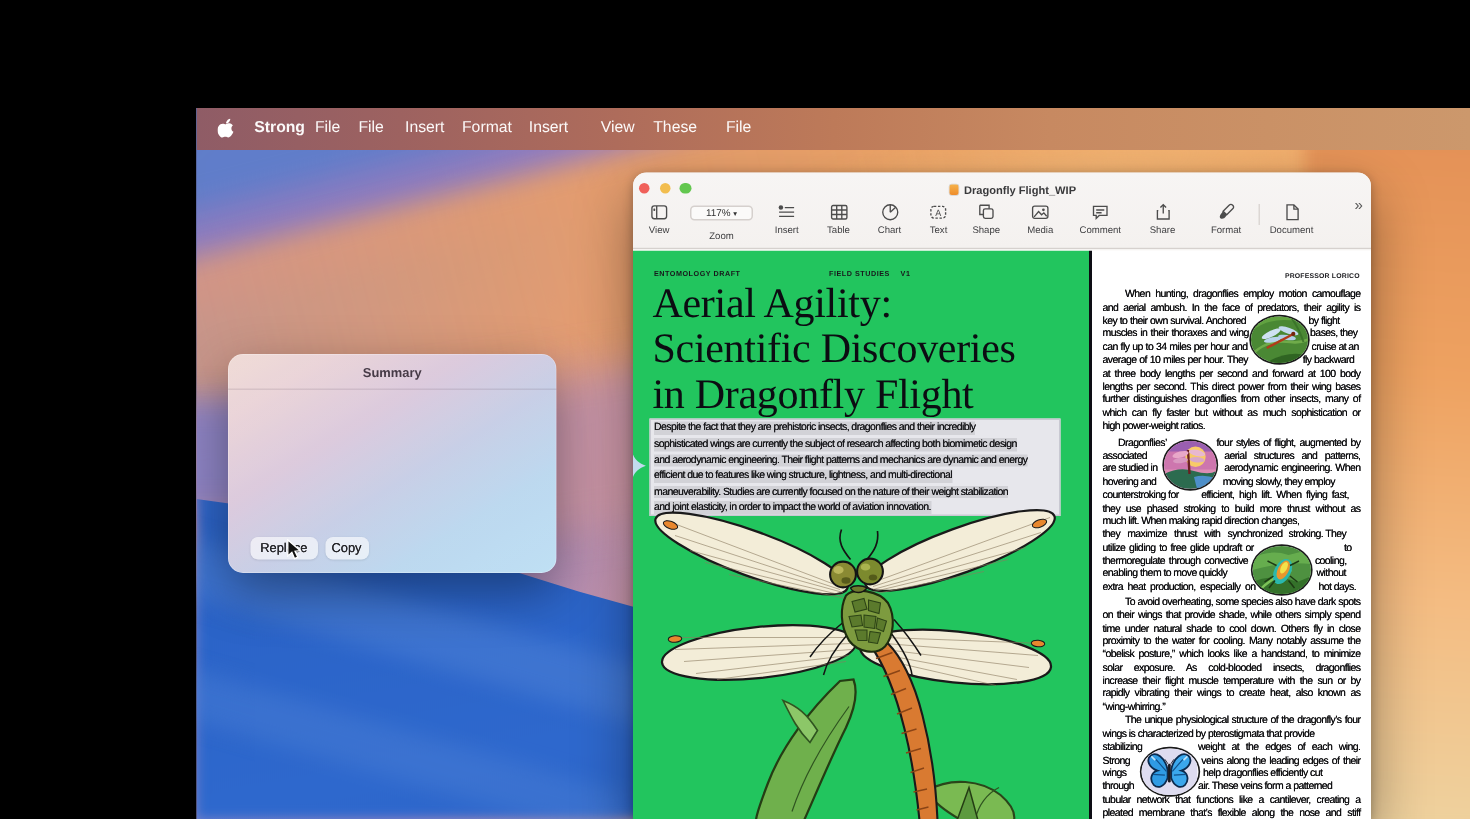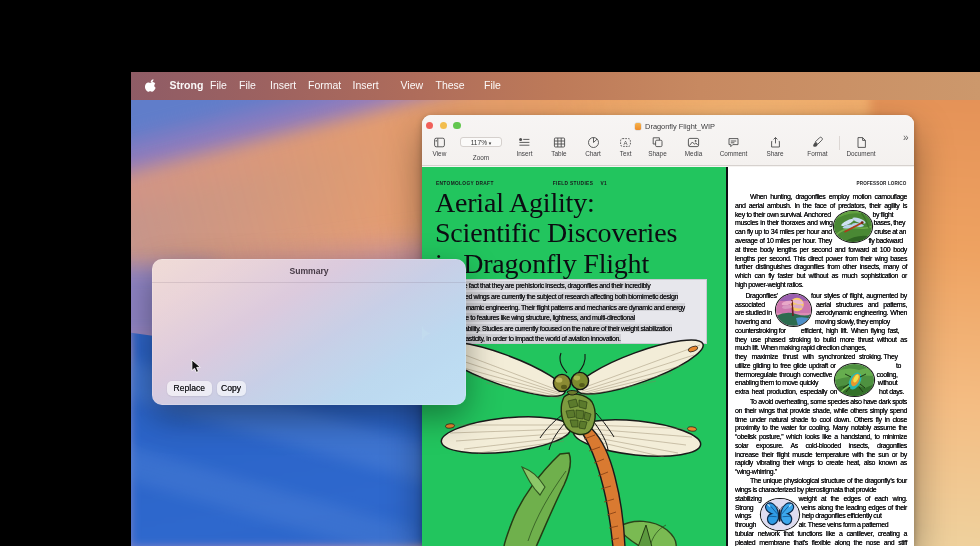--- a/index.html
+++ b/index.html
@@ -22,21 +22,21 @@
   color:rgba(255,255,255,0.96); font-size:10.5px; }
 .mi { position:absolute; top:7px; }
 #window { position:absolute; left:291px; top:43px; width:492px; height:431px;
   border-radius:9px 9px 0 0; background:#f6f4f2;
   box-shadow:0 16px 38px rgba(0,0,0,0.4), 0 2px 7px rgba(0,0,0,0.28); }
 #titlebar { position:absolute; left:0; top:0; width:100%; height:51px;
   background:linear-gradient(180deg,#f7f5f4 0%,#f4f1ef 100%); border-radius:9px 9px 0 0;
   border-bottom:1px solid #d6d1ce; }
 .tl { position:absolute; top:6.8px; width:7.2px; height:7.2px; border-radius:50%; }
 #wtitle { position:absolute; left:14px; right:0; top:7.2px; text-align:center;
-  font-size:7.4px; font-weight:normal; color:#39393b; }
+  font-size:7.4px; font-weight:bold; color:#39393b; }
 #wticon { display:inline-block; width:6px; height:7px; border-radius:1.5px;
   background:linear-gradient(180deg,#f6b24a,#ee8c2a); margin-right:4px; vertical-align:-1px;
   box-shadow:0 0 0 0.5px rgba(0,0,0,0.15); }
 .tbi { position:absolute; top:20px; width:44px; text-align:center; }
 .tbic { height:14px; }
 .tbl { font-size:6.4px; color:#3e3e40; margin-top:0.5px; }
 #zoombox { position:absolute; left:38px; top:21.5px; width:42px; height:10.5px;
   border:0.7px solid #d5d0cd; border-radius:3px; background:#fbfaf9; font-size:6.6px;
   color:#333; text-align:center; line-height:10px; }
 #zoomlbl { position:absolute; left:38px; top:38.5px; width:42px; text-align:center; font-size:6.4px; color:#3e3e40; }
@@ -53,23 +53,23 @@
   background:#e7e7ec; border:0.6px solid #c9c9d2; padding:2.6px 2px 0 2.4px; }
 .lpl { height:10.55px; font-size:7px; letter-spacing:-0.38px; color:#17171a; white-space:nowrap; text-shadow:0 0 0.4px #17171a; }
 .hl { background:#d2d2d7; padding:0.8px 0; }
 #rtext { position:absolute; left:313px; top:26.2px; width:172px; font-size:7px; color:#0e0e10; }
 .rl { position:relative; height:8.78px; }
 .seg { position:absolute; top:0; display:block; letter-spacing:-0.38px; white-space:nowrap; text-shadow:0 0 0.4px #0e0e10; }
 .rj { text-align:justify; text-align-last:justify; white-space:normal; }
 .rlft { text-align:left; }
 .oval { position:absolute; border-radius:50%; overflow:hidden; box-shadow:0 0 0 1.1px #1a1a1a; }
 #prof { position:absolute; right:7.5px; top:13.8px; font-size:4.6px; font-weight:bold; color:#1a1a1e; letter-spacing:0.12px; }
-#popover { position:absolute; left:21px; top:164px; width:314px; height:146px; border-radius:10px;
+#popover { position:absolute; left:21px; top:164px; width:219px; height:146px; border-radius:10px;
   background:linear-gradient(rgba(255,255,255,0.22),rgba(255,255,255,0.22)), linear-gradient(148deg, #ecd2cb 0%, #e4c8ce 16%, #d2bcd4 36%, #b8c2e0 56%, #aaceeb 76%, #add7f1 100%);
-  box-shadow:0 12px 34px rgba(0,0,0,0.38), 0 0 0 0.5px rgba(255,255,255,0.35) inset;margin-top:23px; }
+  box-shadow:0 12px 34px rgba(0,0,0,0.38), 0 0 0 0.5px rgba(255,255,255,0.35) inset; }
 #poptitle { position:absolute; left:0; right:0; top:6.5px; text-align:center; font-size:8.6px; font-weight:bold; color:#463a46; }
 #popdiv { position:absolute; left:0; right:0; top:22.5px; height:0.8px; background:rgba(90,70,90,0.14); }
 #popbody { position:absolute; left:17.5px; top:33.5px; width:252px; font-size:9.7px; line-height:13px; color:#3f4550; letter-spacing:-0.1px; }
 .pbtn { position:absolute; top:122px; height:14.5px; border-radius:5px; background:rgba(255,255,255,0.62);
   font-size:8.6px; color:#242428; text-align:center; line-height:14px; text-shadow:0 0 0.3px #242428; box-shadow:0 0.5px 1.5px rgba(0,0,0,0.12); }
 #ptail { position:absolute; left:269.5px; top:67px; width:9px; height:15px; }
 #cursor { position:absolute; left:60px; top:286.5px; width:10.5px; height:15px; z-index:60; }
 </style></head>
 <body>
 <div id="desktop">

